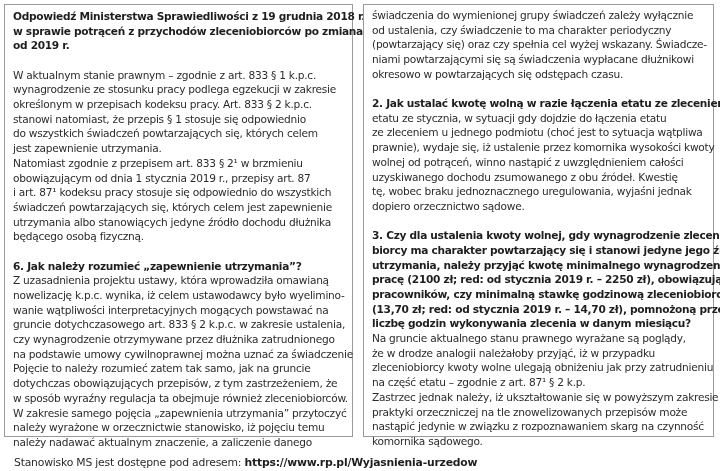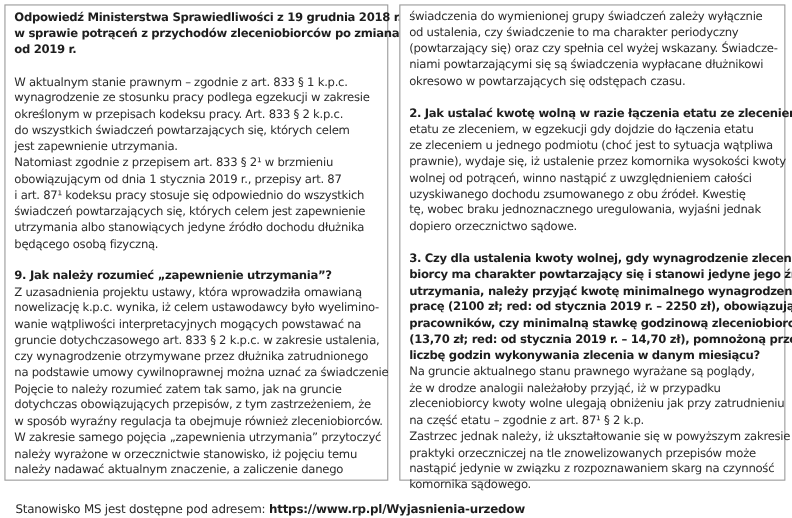--- a/index.html
+++ b/index.html
@@ -23,31 +23,32 @@
   <div class="txt b" id="l-title">
       <span class="line">Odpowiedź Ministerstwa Sprawiedliwości z 19 grudnia 2018 r.</span>
       <span class="line">w sprawie potrąceń z przychodów zleceniobiorców po zmianach</span>
       <span class="line">od 2019 r.</span>
     </div>
   <div class="gap"></div>
   <div class="txt" id="l-intro">
       <span class="line">W aktualnym stanie prawnym – zgodnie z art. 833 § 1 k.p.c.</span>
       <span class="line">wynagrodzenie ze stosunku pracy podlega egzekucji w zakresie</span>
       <span class="line">określonym w przepisach kodeksu pracy. Art. 833 § 2 k.p.c.</span>
+      <span class="line">stanowi natomiast, że przepis § 1 stosuje się odpowiednio</span>
       <span class="line">do wszystkich świadczeń powtarzających się, których celem</span>
       <span class="line">jest zapewnienie utrzymania.</span>
       <span class="line">Natomiast zgodnie z przepisem art. 833 § 2¹  w brzmieniu</span>
       <span class="line">obowiązującym od dnia 1 stycznia 2019 r., przepisy art. 87</span>
       <span class="line">i art. 87¹ kodeksu pracy stosuje się odpowiednio do wszystkich</span>
       <span class="line">świadczeń powtarzających się, których celem jest zapewnienie</span>
       <span class="line">utrzymania albo stanowiących jedyne źródło dochodu dłużnika</span>
       <span class="line">będącego osobą fizyczną.</span>
     </div>
   <div class="gap"></div>
-  <div class="txt b">9. Jak należy rozumieć „zapewnienie utrzymania”?</div>
+  <div class="txt b">6. Jak należy rozumieć „zapewnienie utrzymania”?</div>
   <div class="txt" id="l-q1">
       <span class="line">Z uzasadnienia projektu ustawy, która wprowadziła omawianą</span>
       <span class="line">nowelizację k.p.c. wynika, iż celem ustawodawcy było wyelimino-</span>
       <span class="line">wanie wątpliwości interpretacyjnych mogących powstawać na</span>
       <span class="line">gruncie dotychczasowego art. 833 § 2 k.p.c. w zakresie ustalenia,</span>
       <span class="line">czy wynagrodzenie otrzymywane przez dłużnika zatrudnionego</span>
       <span class="line">na podstawie umowy cywilnoprawnej można uznać za świadczenie</span>
       <span class="line">Pojęcie to należy rozumieć zatem tak samo, jak na gruncie</span>
       <span class="line">dotychczas obowiązujących przepisów, z tym zastrzeżeniem, że</span>
       <span class="line">w sposób wyraźny regulacja ta obejmuje również zleceniobiorców.</span>
@@ -61,21 +62,21 @@
   <div class="txt" id="r-cont">
       <span class="line">świadczenia do wymienionej grupy świadczeń zależy wyłącznie</span>
       <span class="line">od ustalenia, czy świadczenie to ma charakter periodyczny</span>
       <span class="line">(powtarzający się) oraz czy spełnia cel wyżej wskazany. Świadcze-</span>
       <span class="line">niami powtarzającymi się są świadczenia wypłacane dłużnikowi</span>
       <span class="line">okresowo w powtarzających się odstępach czasu.</span>
     </div>
   <div class="gap"></div>
   <div class="txt b">2. Jak ustalać kwotę wolną w razie łączenia etatu ze zleceniem?</div>
   <div class="txt" id="r-q2">
-      <span class="line">etatu ze zleceniem, w egzekucji gdy dojdzie do łączenia etatu</span>
+      <span class="line">etatu ze stycznia, w sytuacji gdy dojdzie do łączenia etatu</span>
       <span class="line">ze zleceniem u jednego podmiotu (choć jest to sytuacja wątpliwa</span>
       <span class="line">prawnie), wydaje się, iż ustalenie przez komornika wysokości kwoty</span>
       <span class="line">wolnej od potrąceń, winno nastąpić z uwzględnieniem całości</span>
       <span class="line">uzyskiwanego dochodu zsumowanego z obu źródeł. Kwestię</span>
       <span class="line">tę, wobec braku jednoznacznego uregulowania, wyjaśni jednak</span>
       <span class="line">dopiero orzecznictwo sądowe.</span>
     </div>
   <div class="gap"></div>
   <div class="txt b" id="r-q3h">
       <span class="line">3. Czy dla ustalenia kwoty wolnej, gdy wynagrodzenie zlecenio-</span>

